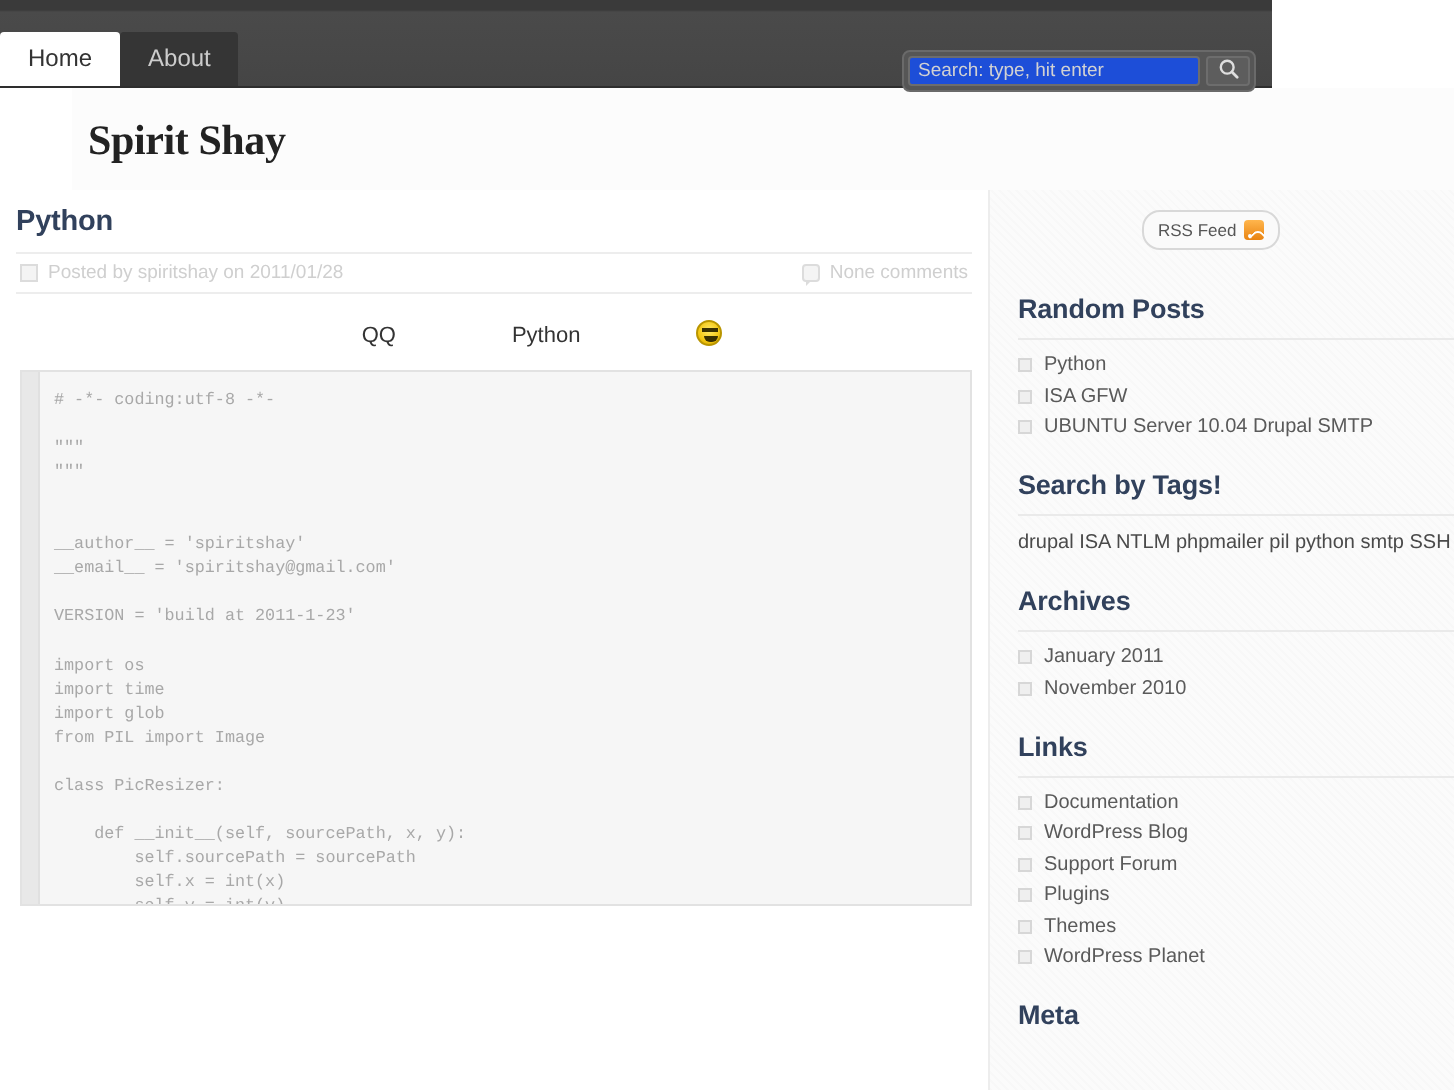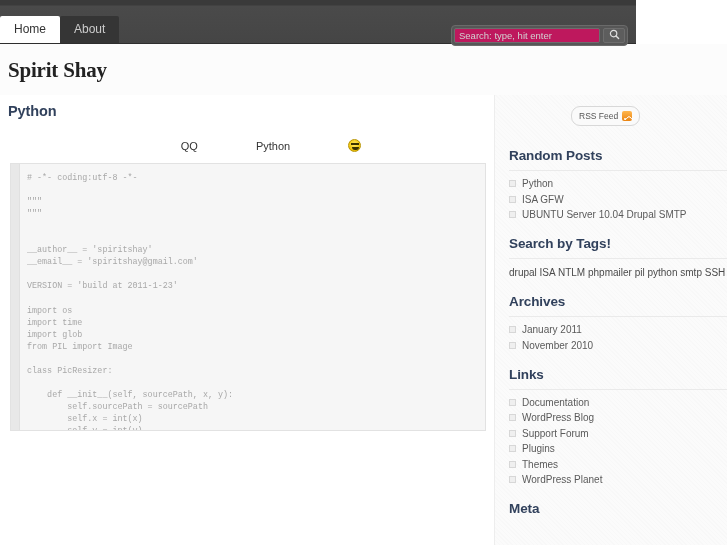--- a/index.html
+++ b/index.html
@@ -52,21 +52,21 @@
     align-items: stretch;
     background: #565656;
     border: 1px solid #6a6a6a;
     border-radius: 4px;
     padding: 2px;
     height: 21px;
   }
   #search-input {
     width: 146px;
     border: 1px solid #6d6d6d;
-    background: #be185d;
+    background: #1d4ed8;
     color: #d6d6d6;
     font-size: 9.5px;
     font-family: "Liberation Sans", sans-serif;
     padding: 0 4px;
     outline: none;
     border-radius: 2px;
   }
   #search-input::placeholder { color: #d2d2d2; opacity: 1; }
   #search-button {
     width: 22px;
@@ -76,20 +76,21 @@
     border-radius: 2px;
     cursor: pointer;
     display: flex; align-items: center; justify-content: center;
     padding: 0;
   }
 
   
   #site-header {
     padding: 14px 0 12px 8px;
     background: #fcfcfc;
+    margin-left: 36px;
   }
   #site-title {
     font-family: "Liberation Serif", serif;
     font-size: 21px;
     font-weight: bold;
     color: #222222;
     margin: 0;
     letter-spacing: -0.2px;
   }
 
@@ -321,20 +322,30 @@
 <div id="site-header">
   <h1 id="site-title">Spirit Shay</h1>
 </div>
 
 <div id="wrap">
 
   <div id="content">
 
     <h2 id="post-title">Python</h2>
 
+    <div id="post-meta">
+      <div class="meta-group">
+        <span class="meta-icon"></span>
+        <span>Posted by spiritshay on 2011/01/28</span>
+      </div>
+      <div class="meta-group">
+        <span class="meta-icon bubble"></span>
+        <span>None comments</span>
+      </div>
+    </div>
 
     <div id="post-body">
       <span class="sp-1"></span><span class="kw">QQ</span><span class="sp-2"></span><span class="kw">Python</span><span class="sp-2"></span><span class="smiley"></span>
     </div>
 
     <div id="code-block">
       <div id="code-gutter"></div>
       <pre id="code-text"># -*- coding:utf-8 -*-
 
 """

